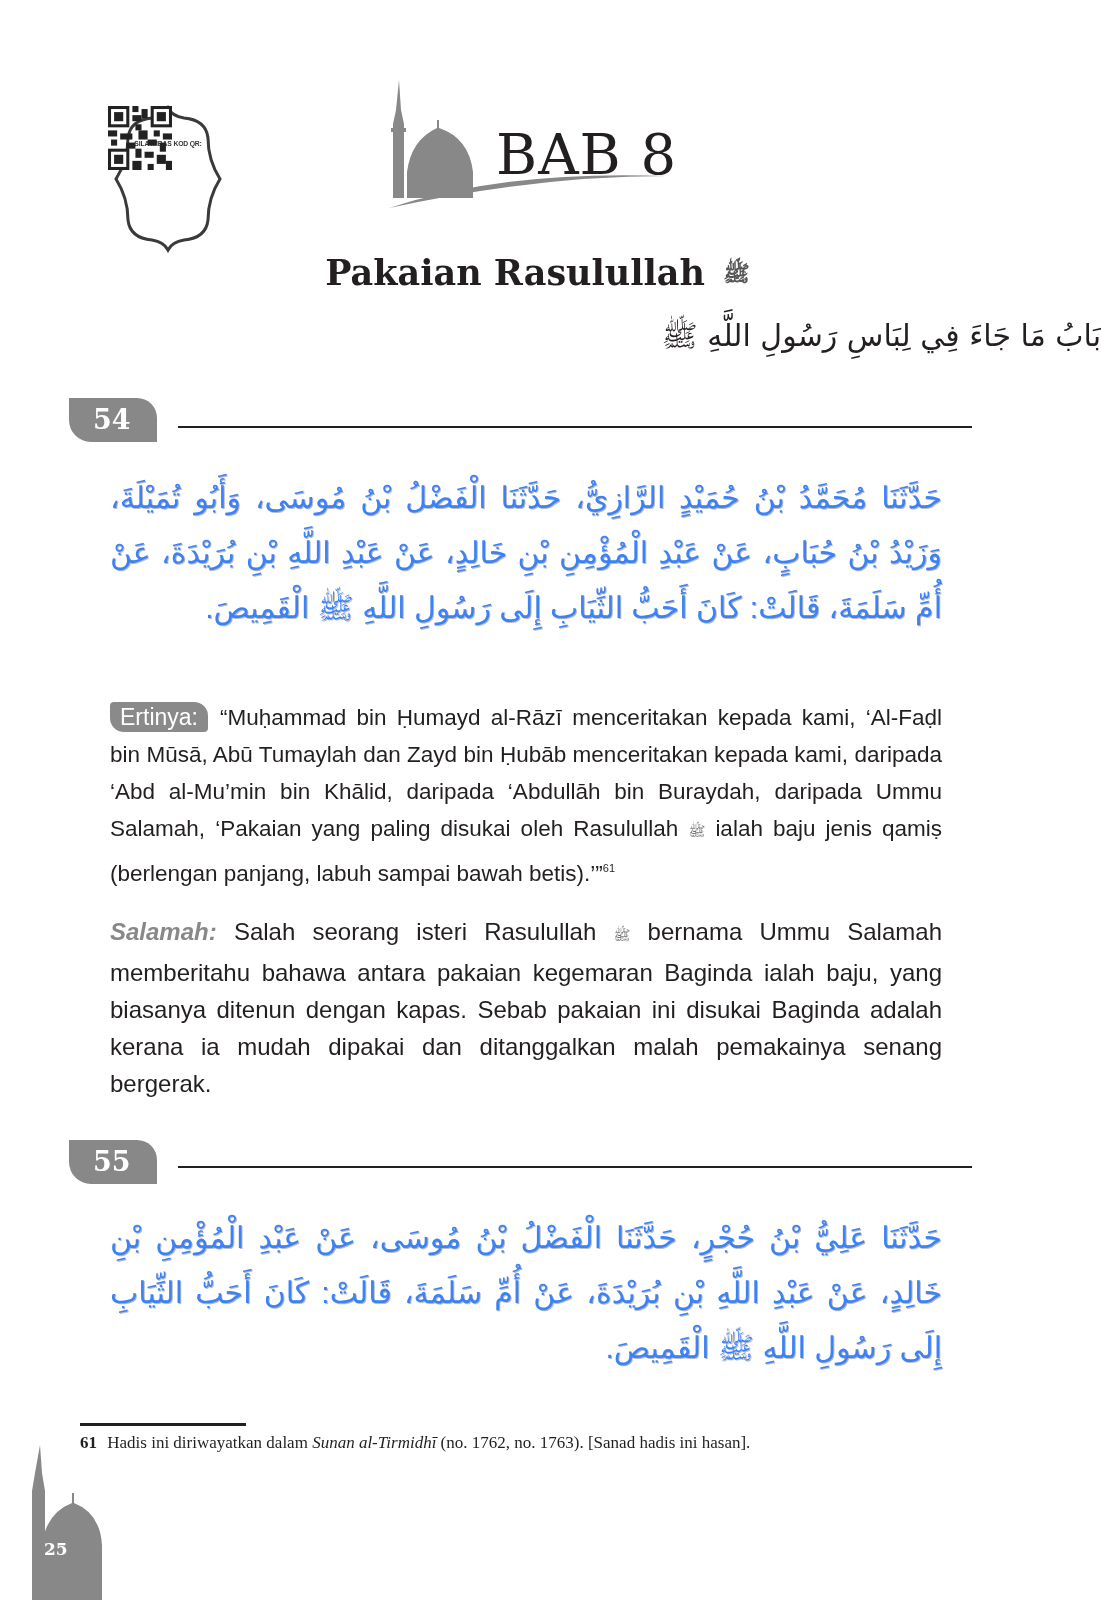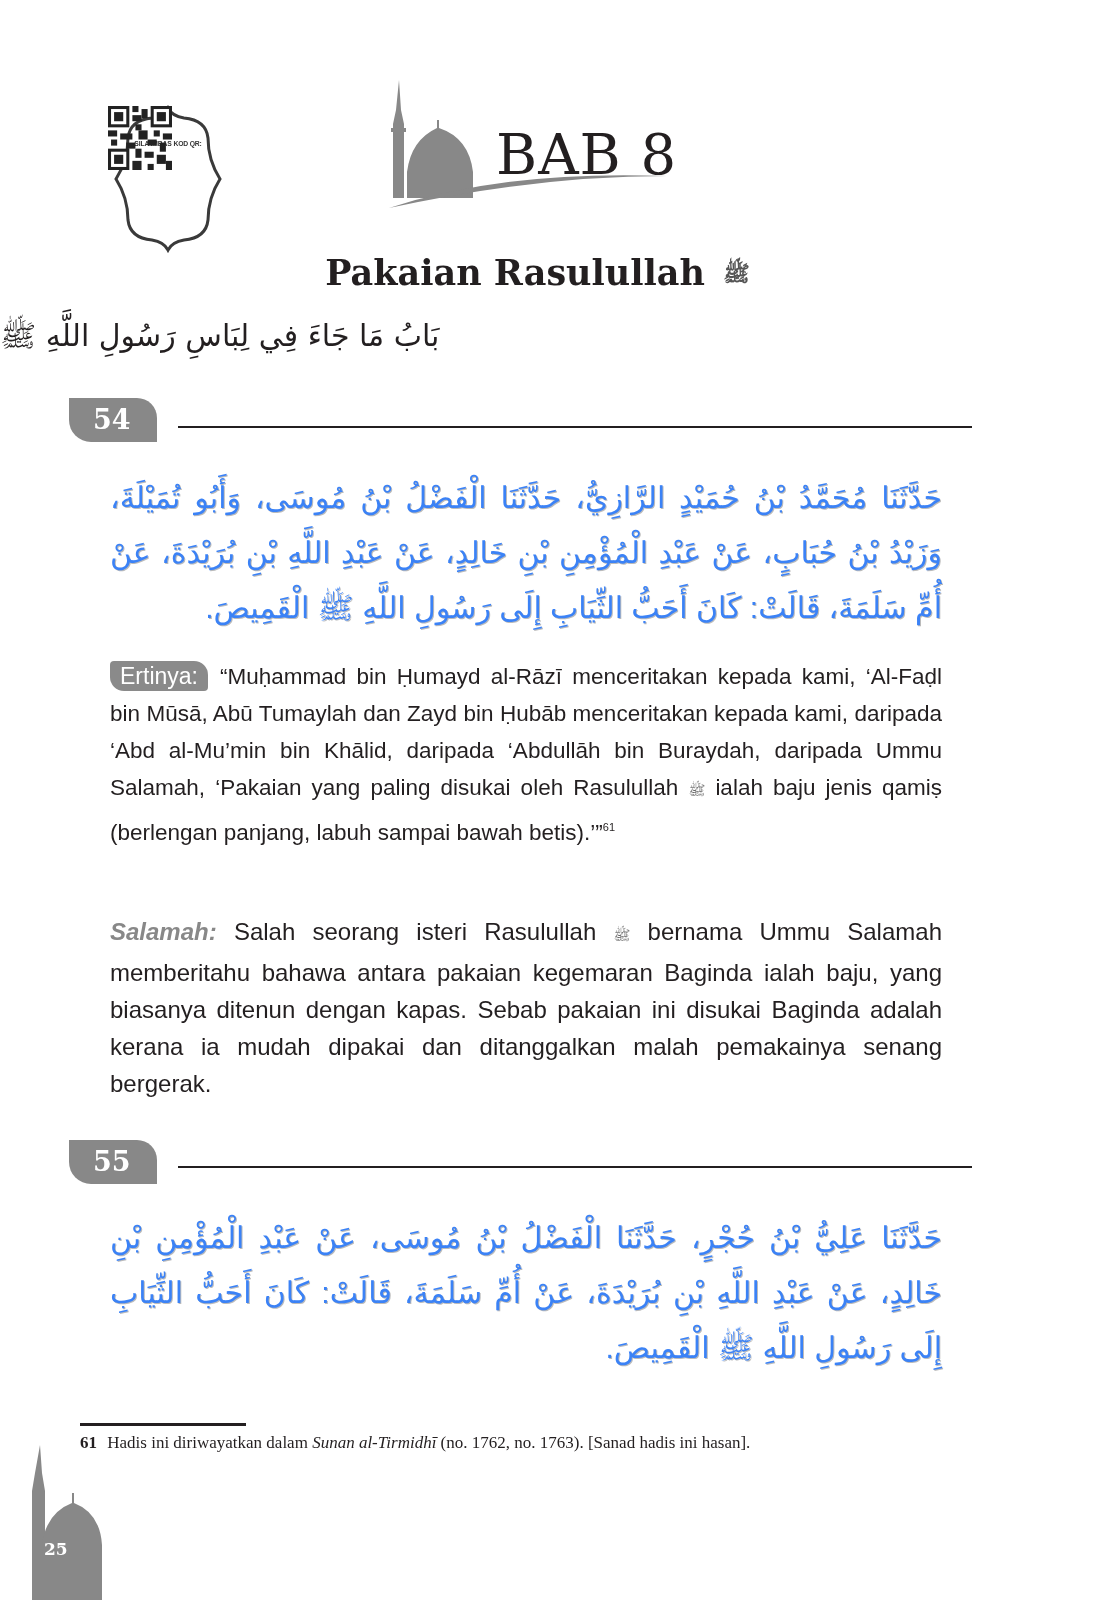--- a/index.html
+++ b/index.html
@@ -14,35 +14,35 @@
               color: #333; letter-spacing: -0.2px; transform: scaleX(0.85); transform-origin: center; white-space: nowrap; }
   .qr-code { position: absolute; left: 28px; top: 52px; width: 64px; height: 68px; }
 
   .chapter-art { position: absolute; left: 385px; top: 80px; width: 290px; height: 130px; }
   .chapter-title { position: absolute; left: 496px; top: 122px; font-family: "DejaVu Serif", serif;
                    font-weight: normal; font-size: 56px; color: #231f20; letter-spacing: 1px; }
 
   .page-title { position: absolute; left: 0; width: 1075px; top: 252px; text-align: center;
                 font-family: "DejaVu Serif", serif; font-weight: bold; font-size: 35px; color: #231f20; }
   .page-title .salawat { font-size: 22px; color: #555; vertical-align: middle; margin-left: 6px; }
-  .arabic-subtitle { position: absolute; left: 0; width: 1101px; top: 318px; text-align: left;
+  .arabic-subtitle { position: absolute; left: 0; width: 1101px; top: 318px; text-align: right;
                      font-family: "DejaVu Sans", sans-serif; font-size: 30px; color: #231f20; direction: rtl; }
 
   
   .hadith-badge { position: absolute; left: 69px; width: 88px; height: 44px; background: #888888;
                   border-radius: 0 20px 0 22px; color: #fff; font-family: "DejaVu Serif", serif;
                   font-weight: bold; font-size: 27px; line-height: 44px; text-indent: 24px; }
   .hadith-rule { position: absolute; left: 178px; width: 794px; height: 1.5px; background: #231f20; }
 
   .arabic-block { position: absolute; left: 110px; width: 832px; direction: rtl; text-align: justify;
                   text-align-last: right; font-family: Liberation Sans, sans-serif; font-size: 30px;
                   line-height: 55px; color: #3b82f6; text-shadow: 1px 1px 0 #bbb; }
 
   .meaning { position: absolute; left: 110px; width: 832px; font-size: 22.5px; line-height: 37px;
-             color: #231f20; text-align: justify; }
+             color: #231f20; text-align: justify; margin-top: 41px; }
   .ertinya-label { display: inline-block; background: #8a8a8a; color: #fff; padding: 0 10px;
                    border-radius: 4px 14px 4px 14px; line-height: 30px; margin-right: 12px; font-size: 23px; }
   .fn-ref { font-size: 11px; vertical-align: super; }
   .salawat-inline { font-size: 14px; color: #666; }
 
   .explanation { position: absolute; left: 110px; width: 832px; font-size: 24px; line-height: 37px;
                  color: #231f20; text-align: justify; }
   .huraian-label { color: #888888; font-weight: bold; font-style: italic; }
 
   

